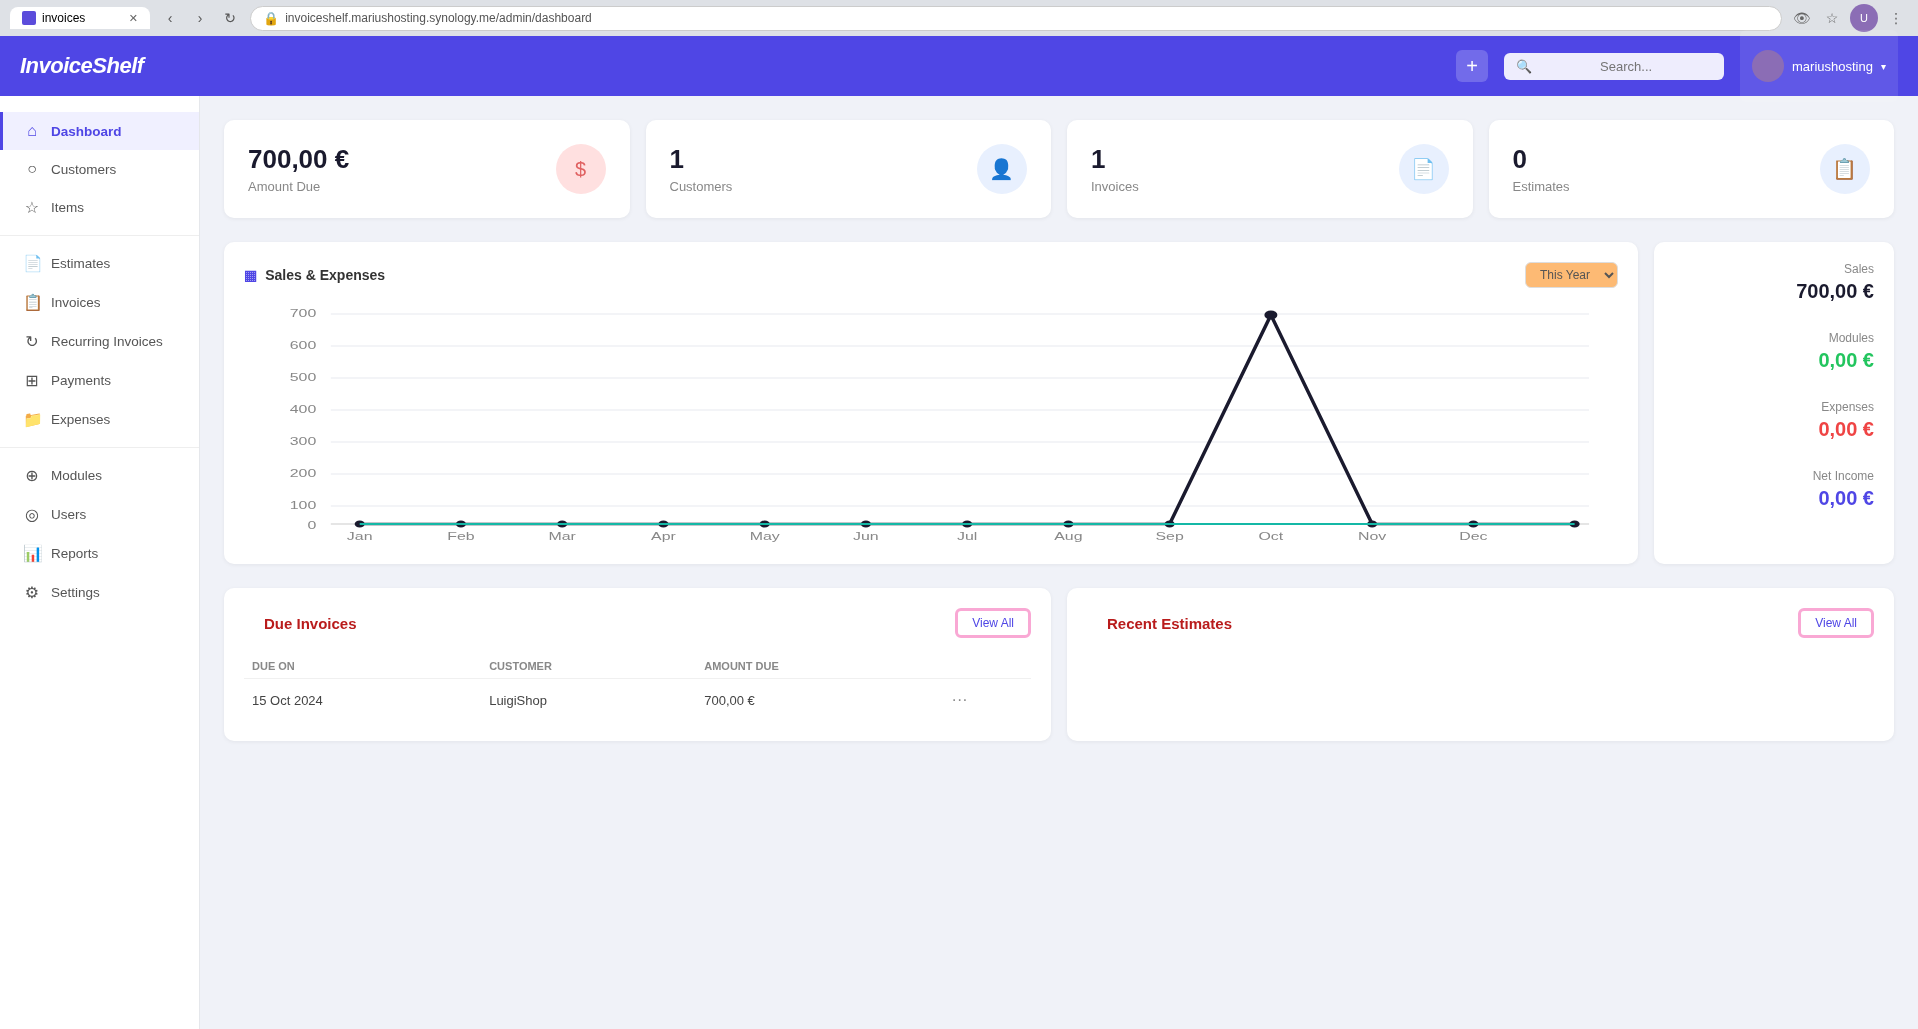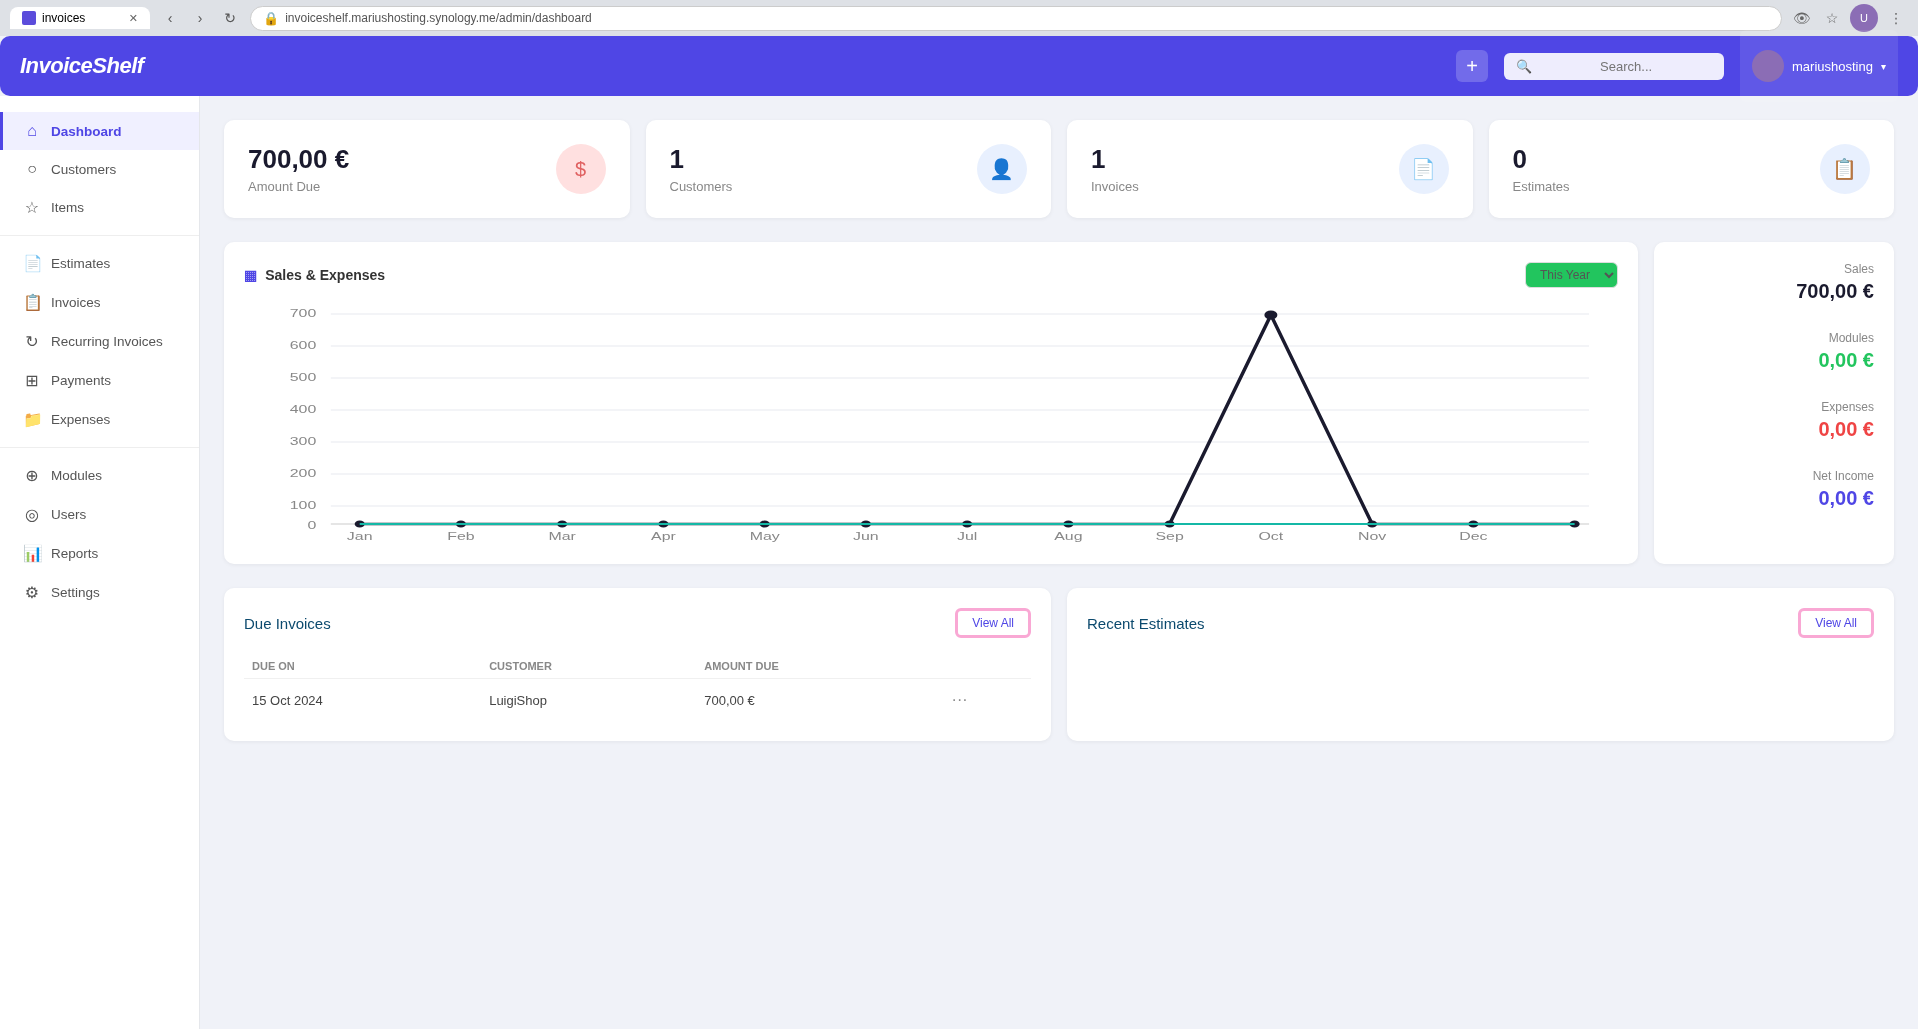--- a/index.html
+++ b/index.html
@@ -15,21 +15,21 @@
     .address-bar { flex: 1; background: white; border-radius: 20px; padding: 4px 12px; font-size: 12px; color: #333; display: flex; align-items: center; gap: 6px; border: 1px solid #ccc; }
     .address-text { color: #555; }
     .browser-actions { display: flex; gap: 6px; align-items: center; }
     .browser-action-btn { width: 24px; height: 24px; border: none; background: none; cursor: pointer; color: #666; font-size: 14px; display: flex; align-items: center; justify-content: center; }
     .user-avatar-browser { width: 28px; height: 28px; border-radius: 50%; background: #8b6db5; display: flex; align-items: center; justify-content: center; color: white; font-size: 11px; }
 
     
     .app-container { display: flex; flex-direction: column; height: calc(100vh - 36px); }
 
     
-    .app-header { background: #4f46e5; display: flex; align-items: center; padding: 0 20px; height: 60px; gap: 16px; border-radius: 10px; }
+    .app-header { background: #4f46e5; display: flex; align-items: center; padding: 0 20px; height: 60px; gap: 16px; }
     .logo-text { color: white; font-size: 22px; font-weight: 700; font-style: italic; letter-spacing: -0.5px; }
     .header-spacer { flex: 1; }
     .add-btn { width: 32px; height: 32px; background: rgba(255,255,255,0.2); border: none; border-radius: 6px; color: white; font-size: 20px; cursor: pointer; display: flex; align-items: center; justify-content: center; }
     .search-bar { background: rgba(255,255,255,0.9); border-radius: 6px; padding: 6px 12px; display: flex; align-items: center; gap: 8px; width: 220px; }
     .search-icon { color: #888; font-size: 13px; }
     .search-input { border: none; background: transparent; outline: none; font-size: 13px; color: #555; width: 100%; text-align: center; }
     .user-menu { display: flex; align-items: center; gap: 8px; color: white; font-size: 13px; cursor: pointer; background: rgba(255,255,255,0.1); padding: 20px 12px; border-radius: 6px; }
     .user-avatar { width: 32px; height: 32px; border-radius: 50%; background: #8b6db5; }
     .chevron-down { font-size: 10px; }
 
@@ -57,40 +57,40 @@
     .stat-icon.blue-light { background: #e8f0fe; color: #5b8dee; }
     .stat-icon.blue { background: #e8f0fe; color: #4f7fe8; }
     .stat-icon.blue2 { background: #e8f0fe; color: #3b6fd4; }
 
     
     .content-row { display: grid; grid-template-columns: 1fr 240px; gap: 16px; margin-bottom: 24px; }
     .chart-card { background: white; border-radius: 10px; padding: 20px; box-shadow: 0 1px 4px rgba(0,0,0,0.06); }
     .chart-header { display: flex; align-items: center; justify-content: space-between; margin-bottom: 16px; }
     .chart-title { display: flex; align-items: center; gap: 8px; font-size: 14px; font-weight: 600; color: #333; }
     .chart-icon { color: #4f46e5; font-size: 14px; }
-    .period-select { border: 1px solid #ddd; border-radius: 6px; padding: 4px 10px; font-size: 12px; color: #555; cursor: pointer; background: #22c55e; }
+    .period-select { border: 1px solid #ddd; border-radius: 6px; padding: 4px 10px; font-size: 12px; color: #555; cursor: pointer; background: #fdba74; }
 
     .chart-container { position: relative; height: 240px; }
     .chart-svg { width: 100%; height: 100%; }
 
     
     .stats-panel { background: white; border-radius: 10px; padding: 20px; box-shadow: 0 1px 4px rgba(0,0,0,0.06); }
     .stats-panel-item { margin-bottom: 28px; }
     .stats-panel-label { font-size: 12px; color: #888; text-align: right; margin-bottom: 4px; }
     .stats-panel-value { font-size: 20px; font-weight: 700; text-align: right; }
     .stats-panel-value.dark { color: #1a1a2e; }
     .stats-panel-value.green { color: #22c55e; }
     .stats-panel-value.red { color: #ef4444; }
     .stats-panel-value.purple { color: #4f46e5; }
 
     
     .tables-row { display: grid; grid-template-columns: 1fr 1fr; gap: 16px; }
     .table-card { background: white; border-radius: 10px; padding: 20px; box-shadow: 0 1px 4px rgba(0,0,0,0.06); }
     .table-header { display: flex; align-items: center; justify-content: space-between; margin-bottom: 16px; }
-    .table-title { font-size: 15px; font-weight: 400; color: #0c4a6e; }
+    .table-title { font-size: 15px; font-weight: 700; color: #b91c1c; margin-left: 20px; }
     .view-all-btn { border: 3px solid #f9a8d4; color: #4f46e5; background: white; border-radius: 6px; padding: 5px 14px; font-size: 12px; cursor: pointer; }
     .data-table { width: 100%; border-collapse: collapse; }
     .data-table th { text-align: left; font-size: 11px; font-weight: 600; color: #888; text-transform: uppercase; padding: 6px 8px; border-bottom: 1px solid #f0f0f0; }
     .data-table td { padding: 12px 8px; font-size: 13px; color: #444; border-bottom: 1px solid #f8f8f8; }
     .data-table tr:last-child td { border-bottom: none; }
     .link-cell { color: #4f46e5; cursor: pointer; }
     .dots-btn { background: none; border: none; cursor: pointer; color: #888; font-size: 16px; }
     .no-data { text-align: center; padding: 30px; color: #888; font-size: 13px; }
     .no-data-icon { font-size: 24px; color: #ccc; margin-bottom: 8px; }
   </style>

